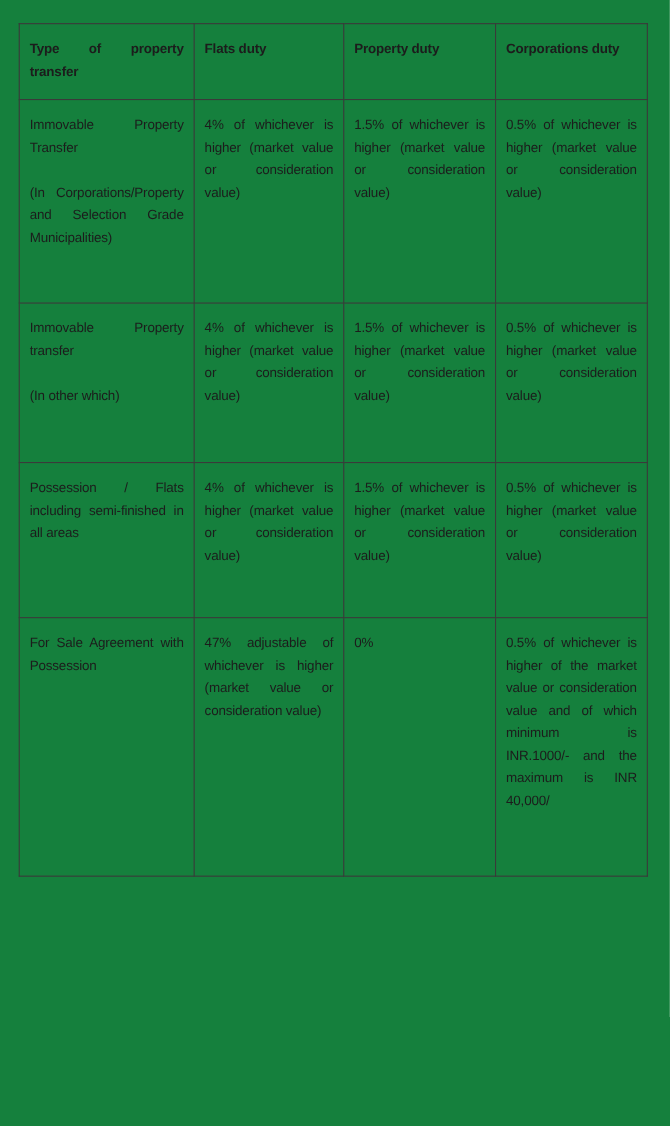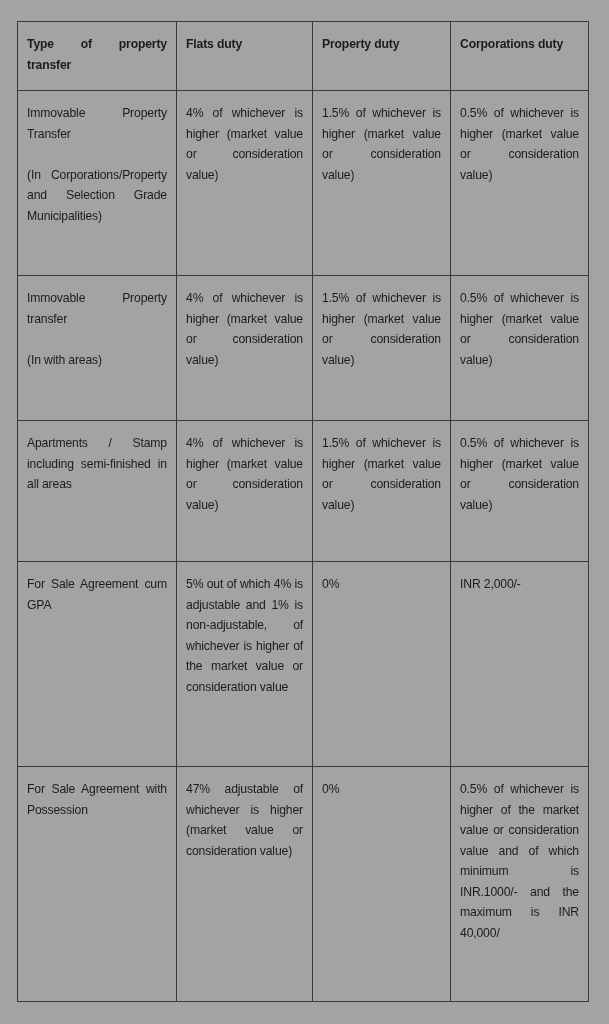--- a/index.html
+++ b/index.html
@@ -4,21 +4,21 @@
 <style>
   html, body {
     margin: 0;
     padding: 0;
     background: #ffffff;
   }
   .page {
     position: relative;
     width: 609px;
     height: 1024px;
-    background: #a3a3a3;
+    background: #15803d;
     font-family: "Liberation Sans", sans-serif;
     color: #1c1c1c;
     overflow: hidden;
   }
   table.duty-table {
     position: absolute;
     left: 17px;
     top: 21px;
     width: 571px;
     border-collapse: collapse;
@@ -73,46 +73,37 @@
           <div class="para">(In Corporations/Property and Selection Grade Municipalities)</div>
         </td>
         <td>4% of whichever is higher (market value or consideration value)</td>
         <td>1.5% of whichever is higher (market value or consideration value)</td>
         <td>0.5% of whichever is higher (market value or consideration value)</td>
       </tr>
 
       <tr class="r2">
         <td class="type-cell">
           <div class="para">Immovable Property transfer</div>
-          <div class="para">(In with areas)</div>
+          <div class="para">(In other which)</div>
         </td>
         <td>4% of whichever is higher (market value or consideration value)</td>
         <td>1.5% of whichever is higher (market value or consideration value)</td>
         <td>0.5% of whichever is higher (market value or consideration value)</td>
       </tr>
 
       <tr class="r3">
         <td class="type-cell">
-          <div class="para">Apartments / Stamp including semi-finished in all areas</div>
+          <div class="para">Possession / Flats including semi-finished in all areas</div>
 
         </td>
         <td>4% of whichever is higher (market value or consideration value)</td>
         <td>1.5% of whichever is higher (market value or consideration value)</td>
         <td>0.5% of whichever is higher (market value or consideration value)</td>
       </tr>
 
-      <tr class="r4">
-        <td class="type-cell">
-          <div class="para">For Sale Agreement cum GPA</div>
-
-        </td>
-        <td>5% out of which 4% is adjustable and 1% is non-adjustable, of whichever is higher of the market value or consideration value</td>
-        <td>0%</td>
-        <td>INR 2,000/-</td>
-      </tr>
 
       <tr class="r5">
         <td class="type-cell">
           <div class="para">For Sale Agreement with Possession</div>
 
         </td>
         <td>47% adjustable of whichever is higher (market value or consideration value)</td>
         <td>0%</td>
         <td>0.5% of whichever is higher of the market value or consideration value and of which minimum is INR.1000/- and the maximum is INR 40,000/</td>
       </tr>

